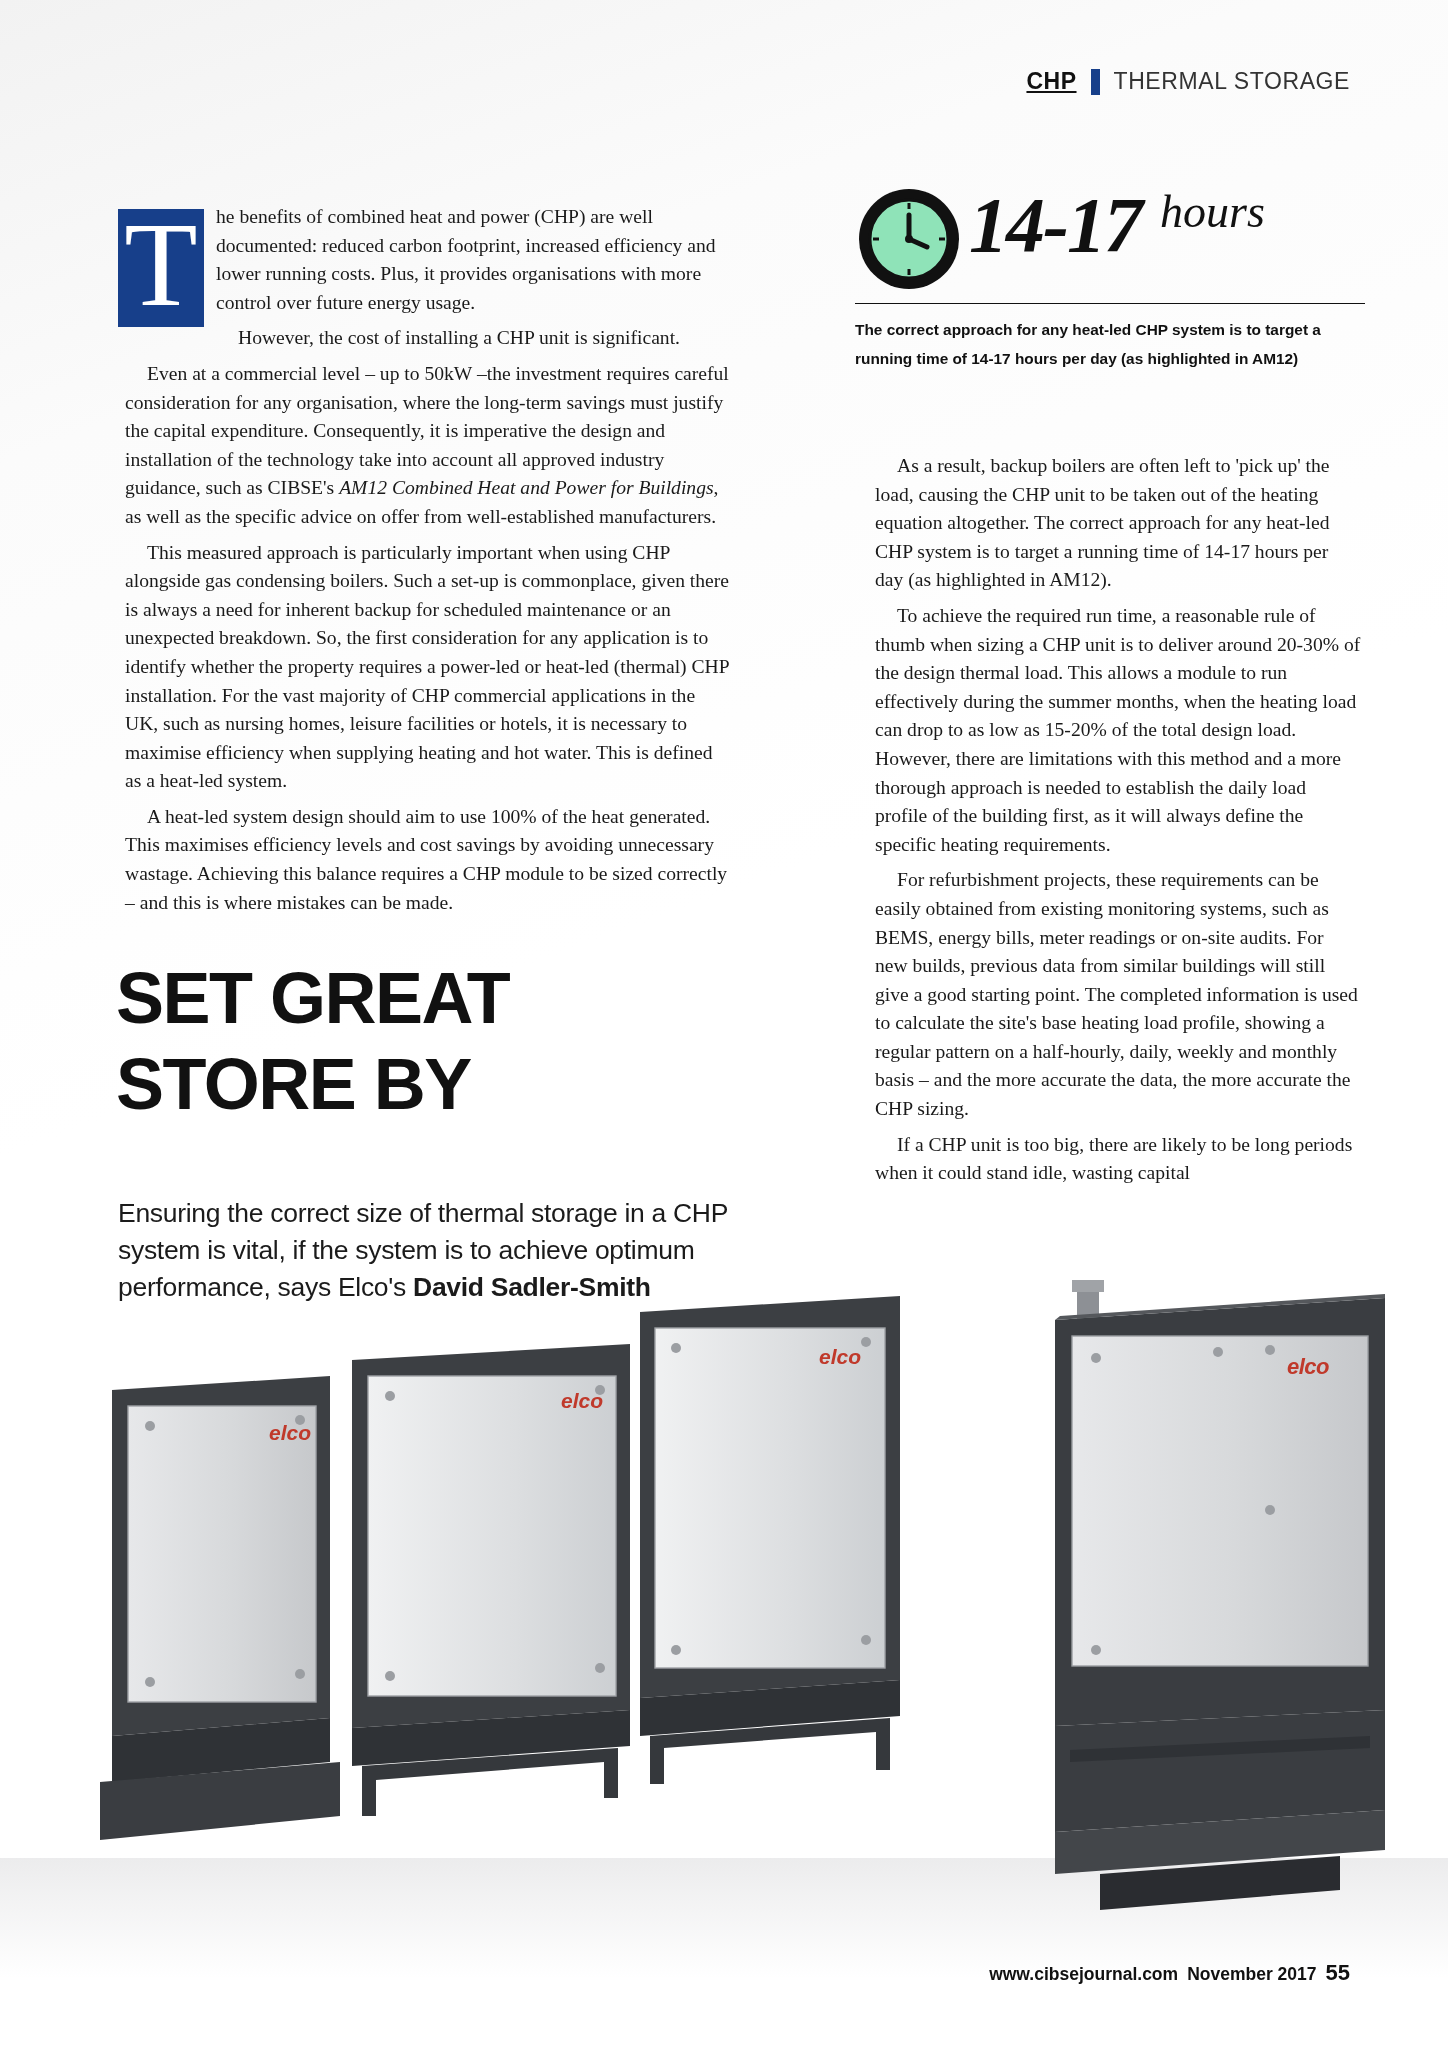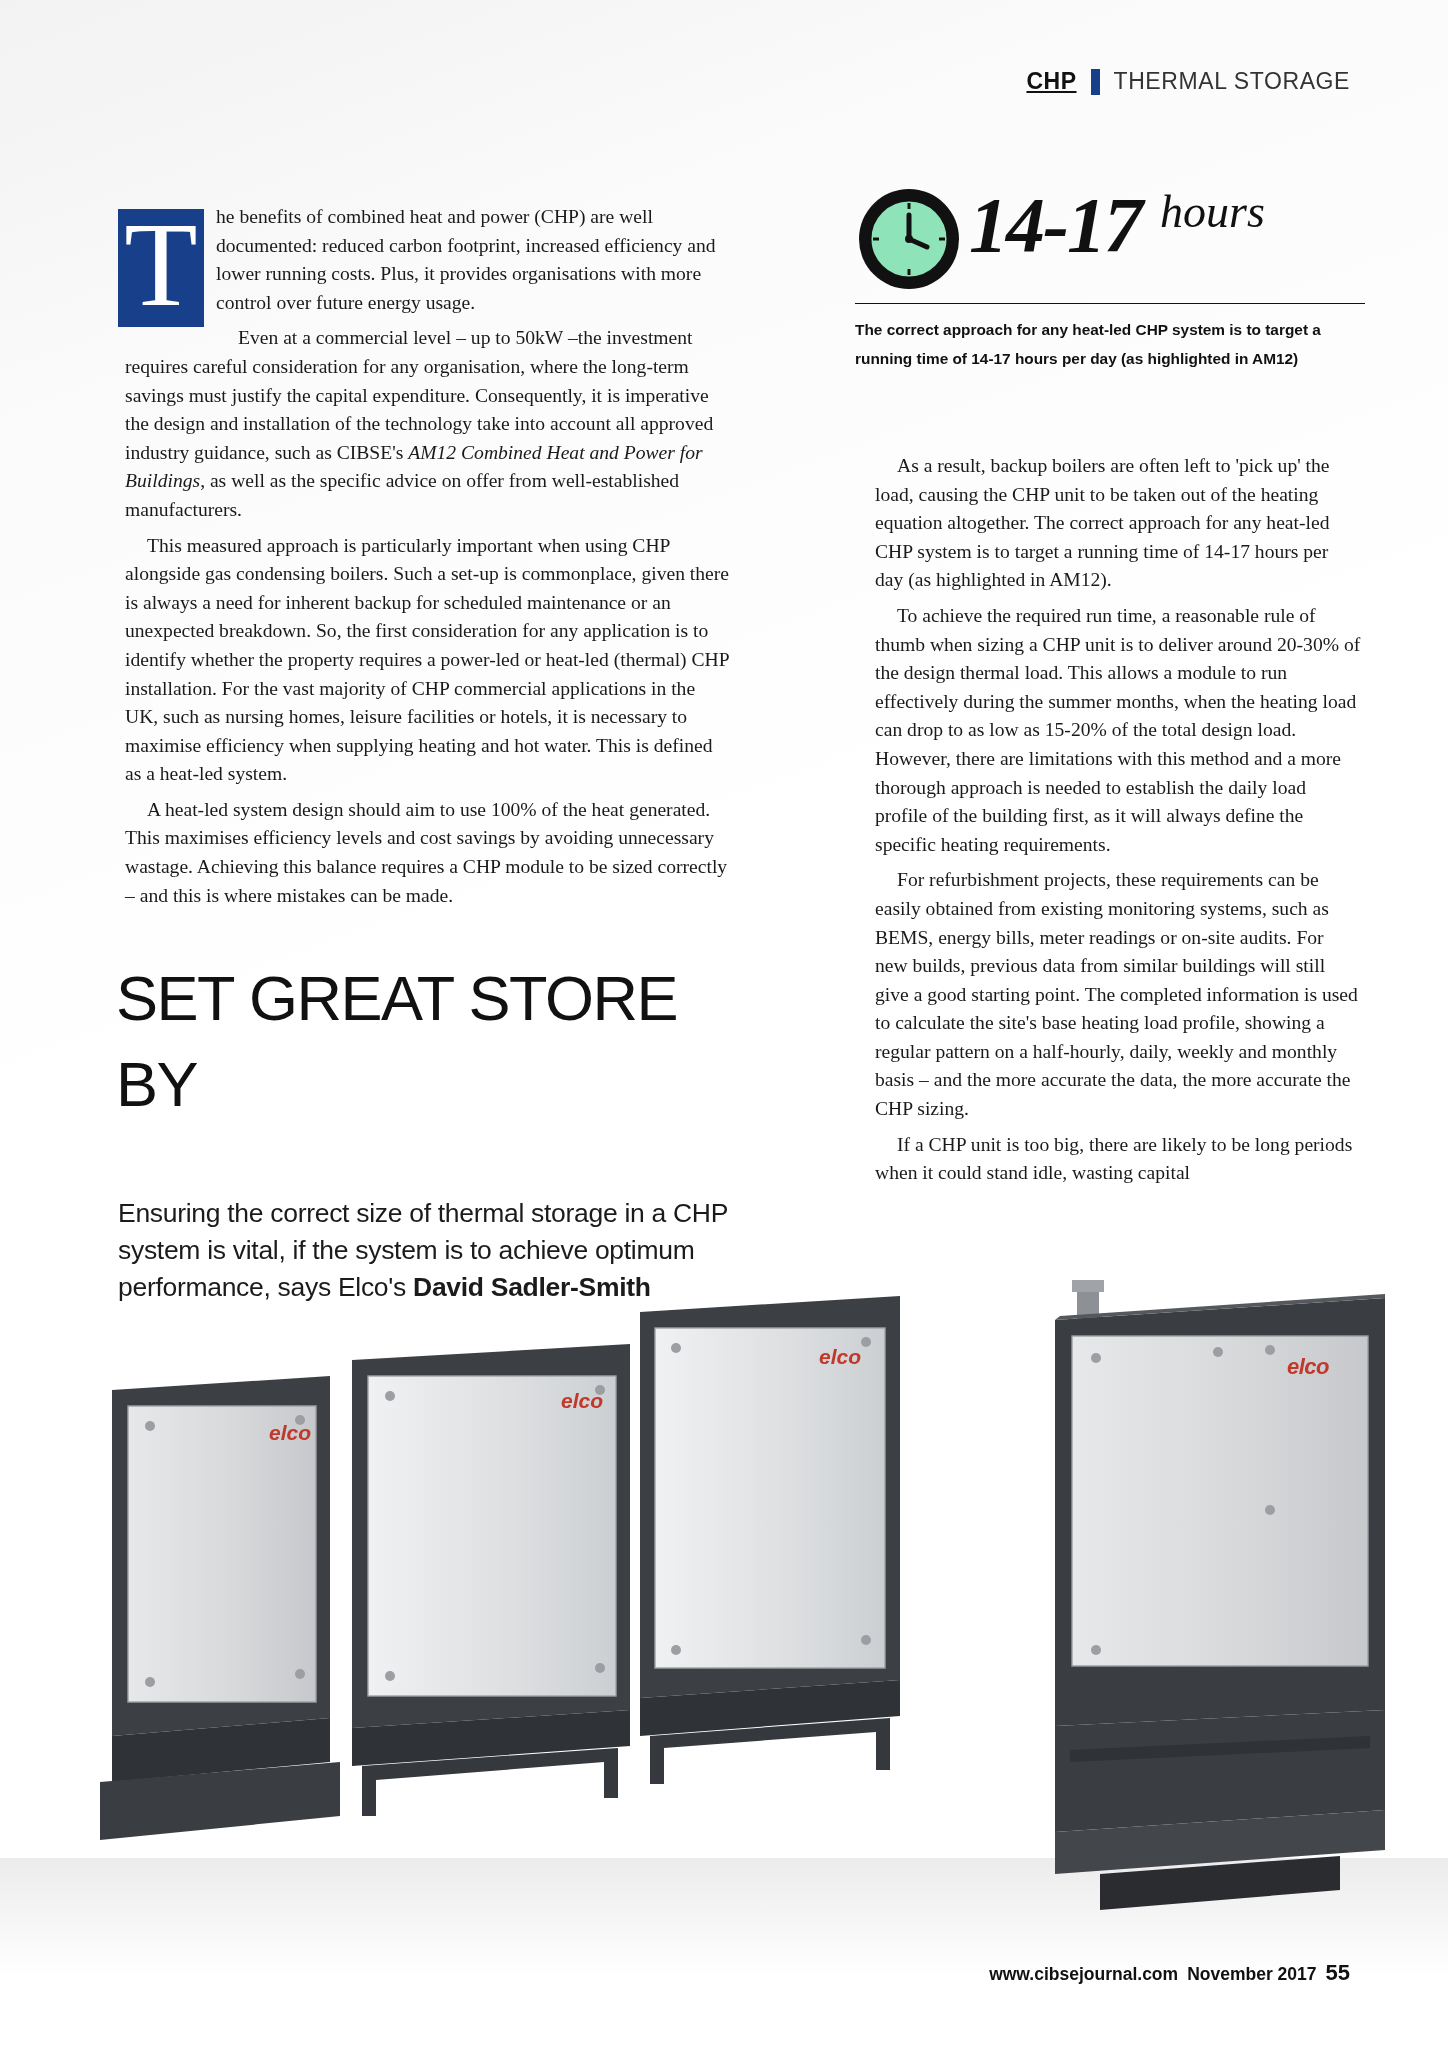--- a/index.html
+++ b/index.html
@@ -86,22 +86,22 @@
     font-style: italic;
   }
 
   
   .headline {
     position: absolute;
     left: 116px;
     top: 955px;
     width: 640px;
     font-family: "Liberation Sans", sans-serif;
-    font-weight: normal;
-    font-size: 63px;
+    font-weight: bold;
+    font-size: 72px;
     line-height: 86px;
     letter-spacing: -1.5px;
     color: #111;
     text-transform: uppercase;
   }
   .standfirst {
     position: absolute;
     left: 118px;
     top: 1195px;
     width: 620px;
@@ -219,20 +219,21 @@
   <div class="header">
     <span class="chp">CHP</span>
     <span class="bar"></span>
     <span class="section">THERMAL STORAGE</span>
   </div>
 
   <div class="left-col">
     <div class="body-text">
       <span class="dropcap">T</span>
       <p class="first">he benefits of combined heat and power (CHP) are well documented: reduced carbon footprint, increased efficiency and lower running costs. Plus, it provides organisations with more control over future energy usage.</p>
+      <p>However, the cost of installing a CHP unit is significant.</p>
       <p><span>Even at a commercial level – up to 50kW –the investment requires careful consideration for any organisation, where the long-term savings must justify the capital expenditure. Consequently, it is imperative the design and installation of the technology take into account all approved industry guidance, such as CIBSE's </span><span class="ital">AM12 Combined Heat and Power for Buildings</span><span>, as well as the specific advice on offer from well-established manufacturers.</span></p>
       <p>This measured approach is particularly important when using CHP alongside gas condensing boilers. Such a set-up is commonplace, given there is always a need for inherent backup for scheduled maintenance or an unexpected breakdown. So, the first consideration for any application is to identify whether the property requires a power-led or heat-led (thermal) CHP installation. For the vast majority of CHP commercial applications in the UK, such as nursing homes, leisure facilities or hotels, it is necessary to maximise efficiency when supplying heating and hot water. This is defined as a heat-led system.</p>
       <p>A heat-led system design should aim to use 100% of the heat generated. This maximises efficiency levels and cost savings by avoiding unnecessary wastage. Achieving this balance requires a CHP module to be sized correctly – and this is where mistakes can be made.</p>
     </div>
   </div>
 
   <div class="headline">SET GREAT STORE BY</div>
 
   <div class="standfirst">
     <span>Ensuring the correct size of thermal storage in a CHP system is vital, if the system is to achieve optimum performance, says Elco's </span><span class="author">David Sadler-Smith</span>

